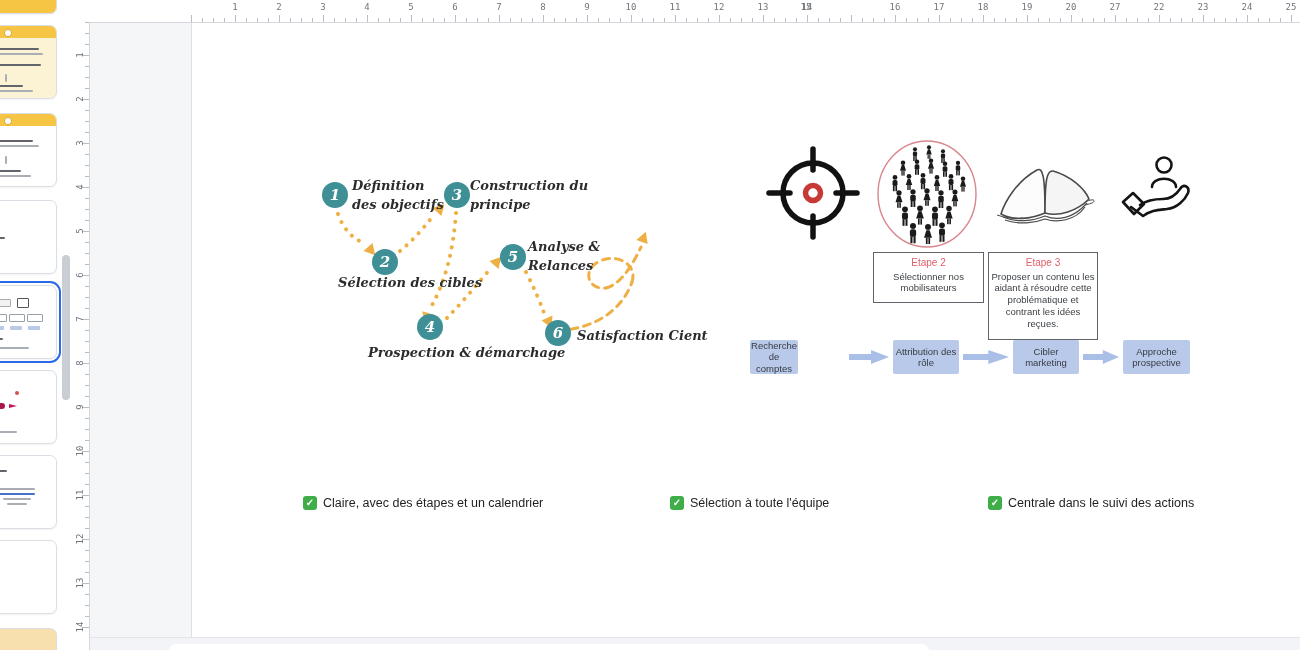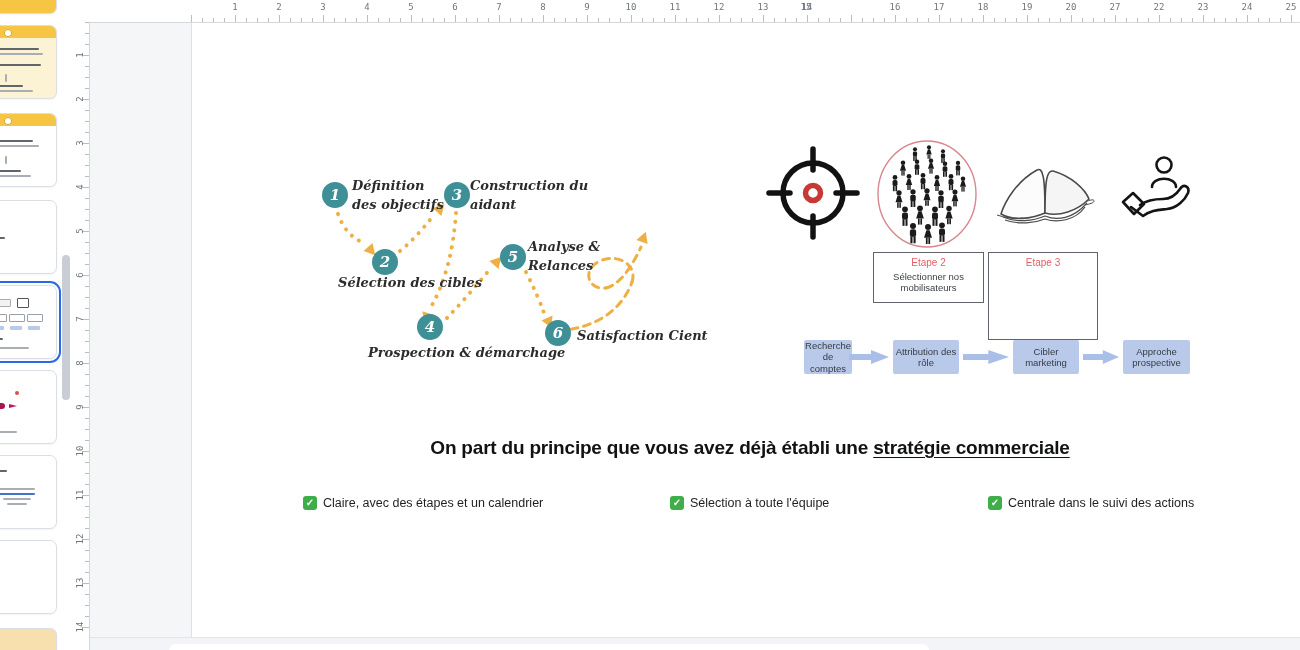--- a/index.html
+++ b/index.html
@@ -117,21 +117,21 @@
     <div class="stepcircle" style="left:444px;top:182px;">3</div>
     <div class="stepcircle" style="left:417px;top:314px;">4</div>
     <div class="stepcircle" style="left:500px;top:244px;">5</div>
     <div class="stepcircle" style="left:545px;top:320px;">6</div>
 
     <div class="steplabel" style="left:352px;top:176px;">
       <span>Définition</span><br><span>des objectifs</span></div>
     <div class="steplabel" style="left:338px;top:273px;">
       <span>Sélection des cibles</span></div>
     <div class="steplabel" style="left:470px;top:176px;">
-      <span>Construction du</span><br><span>aidant</span></div>
+      <span>Construction du</span><br><span>principe</span></div>
     <div class="steplabel" style="left:368px;top:343px;">
       <span>Prospection &amp; démarchage</span></div>
     <div class="steplabel" style="left:528px;top:237px;">
       <span>Analyse &amp;</span><br><span>Relances</span></div>
     <div class="steplabel" style="left:577px;top:326px;text-align:center;">
       <span>Satisfaction Cient</span></div>
   </div>
 
   <div class="iconwrap" style="left:766px;top:146px;">
     <svg width="94" height="94" viewBox="0 0 94 94" fill="none">
@@ -211,34 +211,31 @@
       <path d="M8,50 L18,41 L29,52 L19,62 Z"></path>
     </svg>
   </div>
 
   <div class="etape" style="left:873px;top:252px;width:105px;height:42px;">
     <span class="et-title">Etape 2</span>
     <span>Sélectionner nos mobilisateurs</span><span class="ul"></span><span></span>
   </div>
   <div class="etape" style="left:988px;top:252px;width:104px;height:79px;">
     <span class="et-title">Etape 3</span>
-    <span class="ul"></span><span></span>
-  </div>
-
-  <div class="pbox" style="left:804px;width:48px;">Recherche de comptes</div>
+    <span>Proposer un contenu les aidant à résoudre cette problématique et contrant les idées reçues.</span><span class="ul"></span><span></span>
+  </div>
+
+  <div class="pbox" style="left:750px;width:48px;">Recherche de comptes</div>
   <div class="parrow" style="left:849px;width:40px;"></div>
   <div class="pbox" style="left:893px;width:66px;">Attribution des rôle</div>
   <div class="parrow" style="left:963px;width:46px;"></div>
   <div class="pbox" style="left:1013px;width:66px;">Cibler marketing</div>
   <div class="parrow" style="left:1083px;width:36px;"></div>
   <div class="pbox" style="left:1123px;width:67px;">Approche prospective</div>
 
-  <div id="heading">
-    <span>On part du principe que vous avez déjà établi une </span><span class="ul">stratégie commerciale</span>
-  </div>
 
   <div class="checkitem" style="left:303px;">
     <span class="checkbadge">✓</span>
     <span>Claire, avec des étapes et un calendrier</span>
   </div>
   <div class="checkitem" style="left:670px;">
     <span class="checkbadge">✓</span>
     <span>Sélection à toute l'équipe</span>
   </div>
   <div class="checkitem" style="left:988px;">

